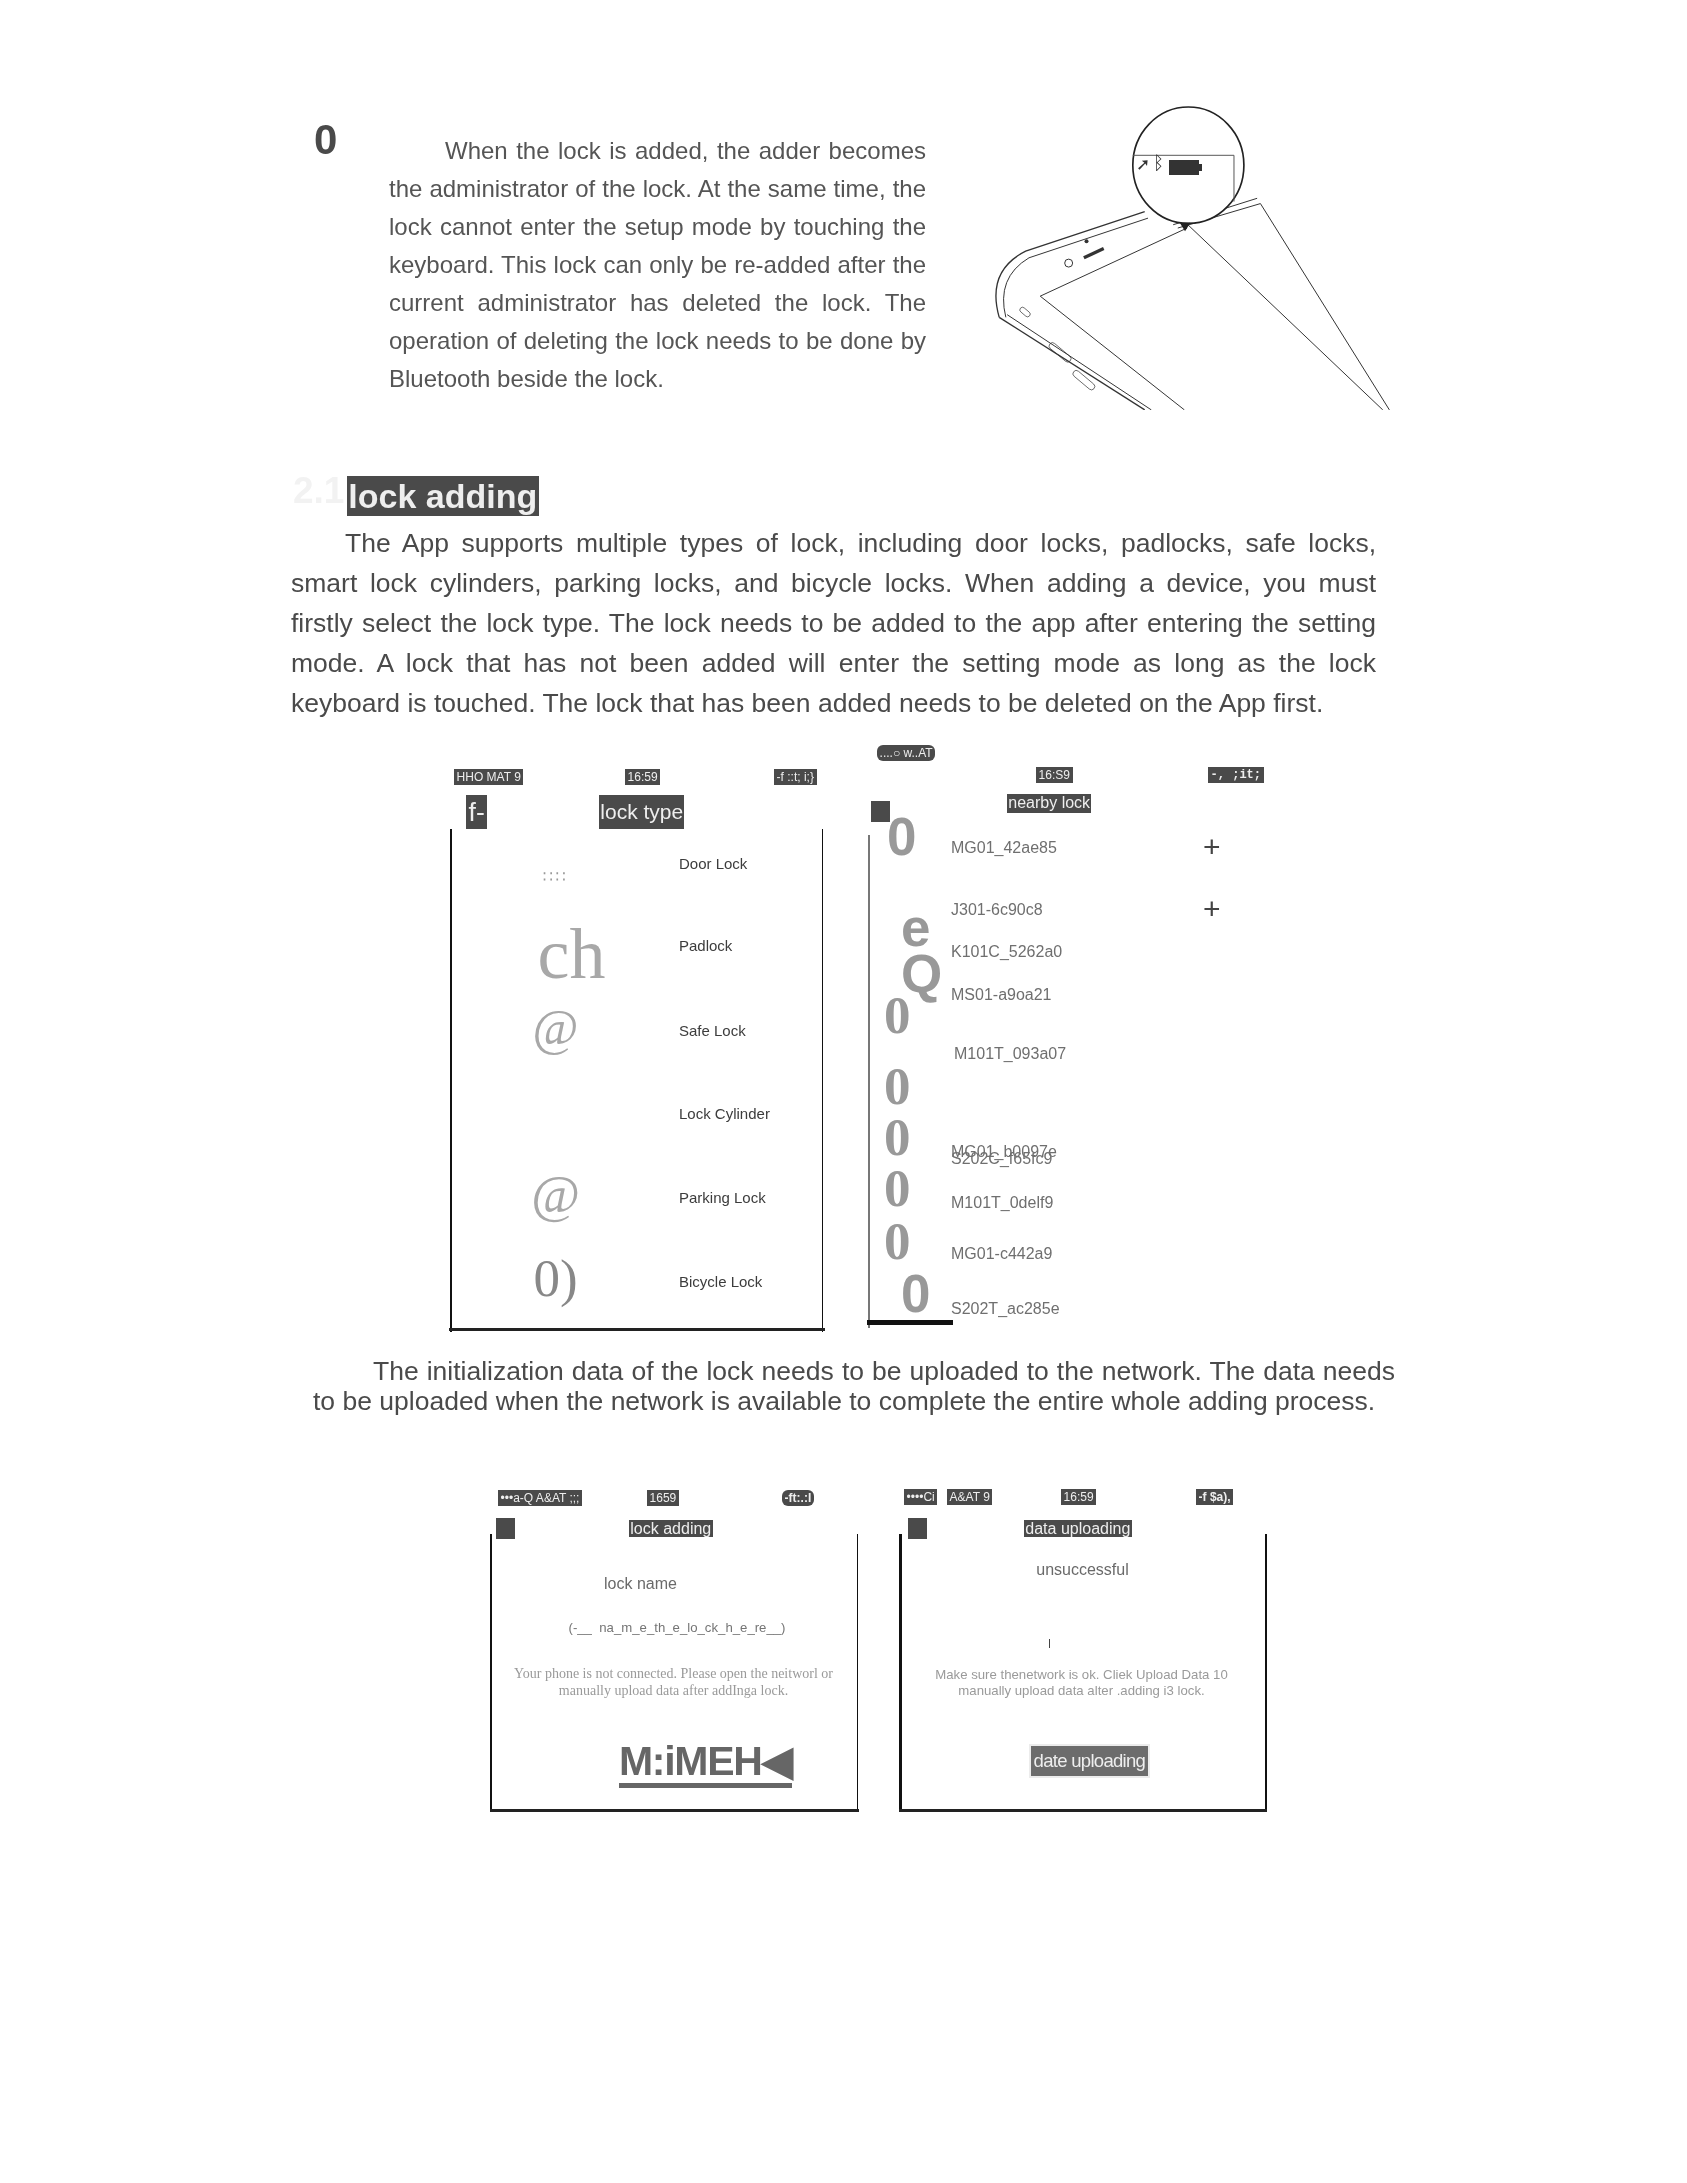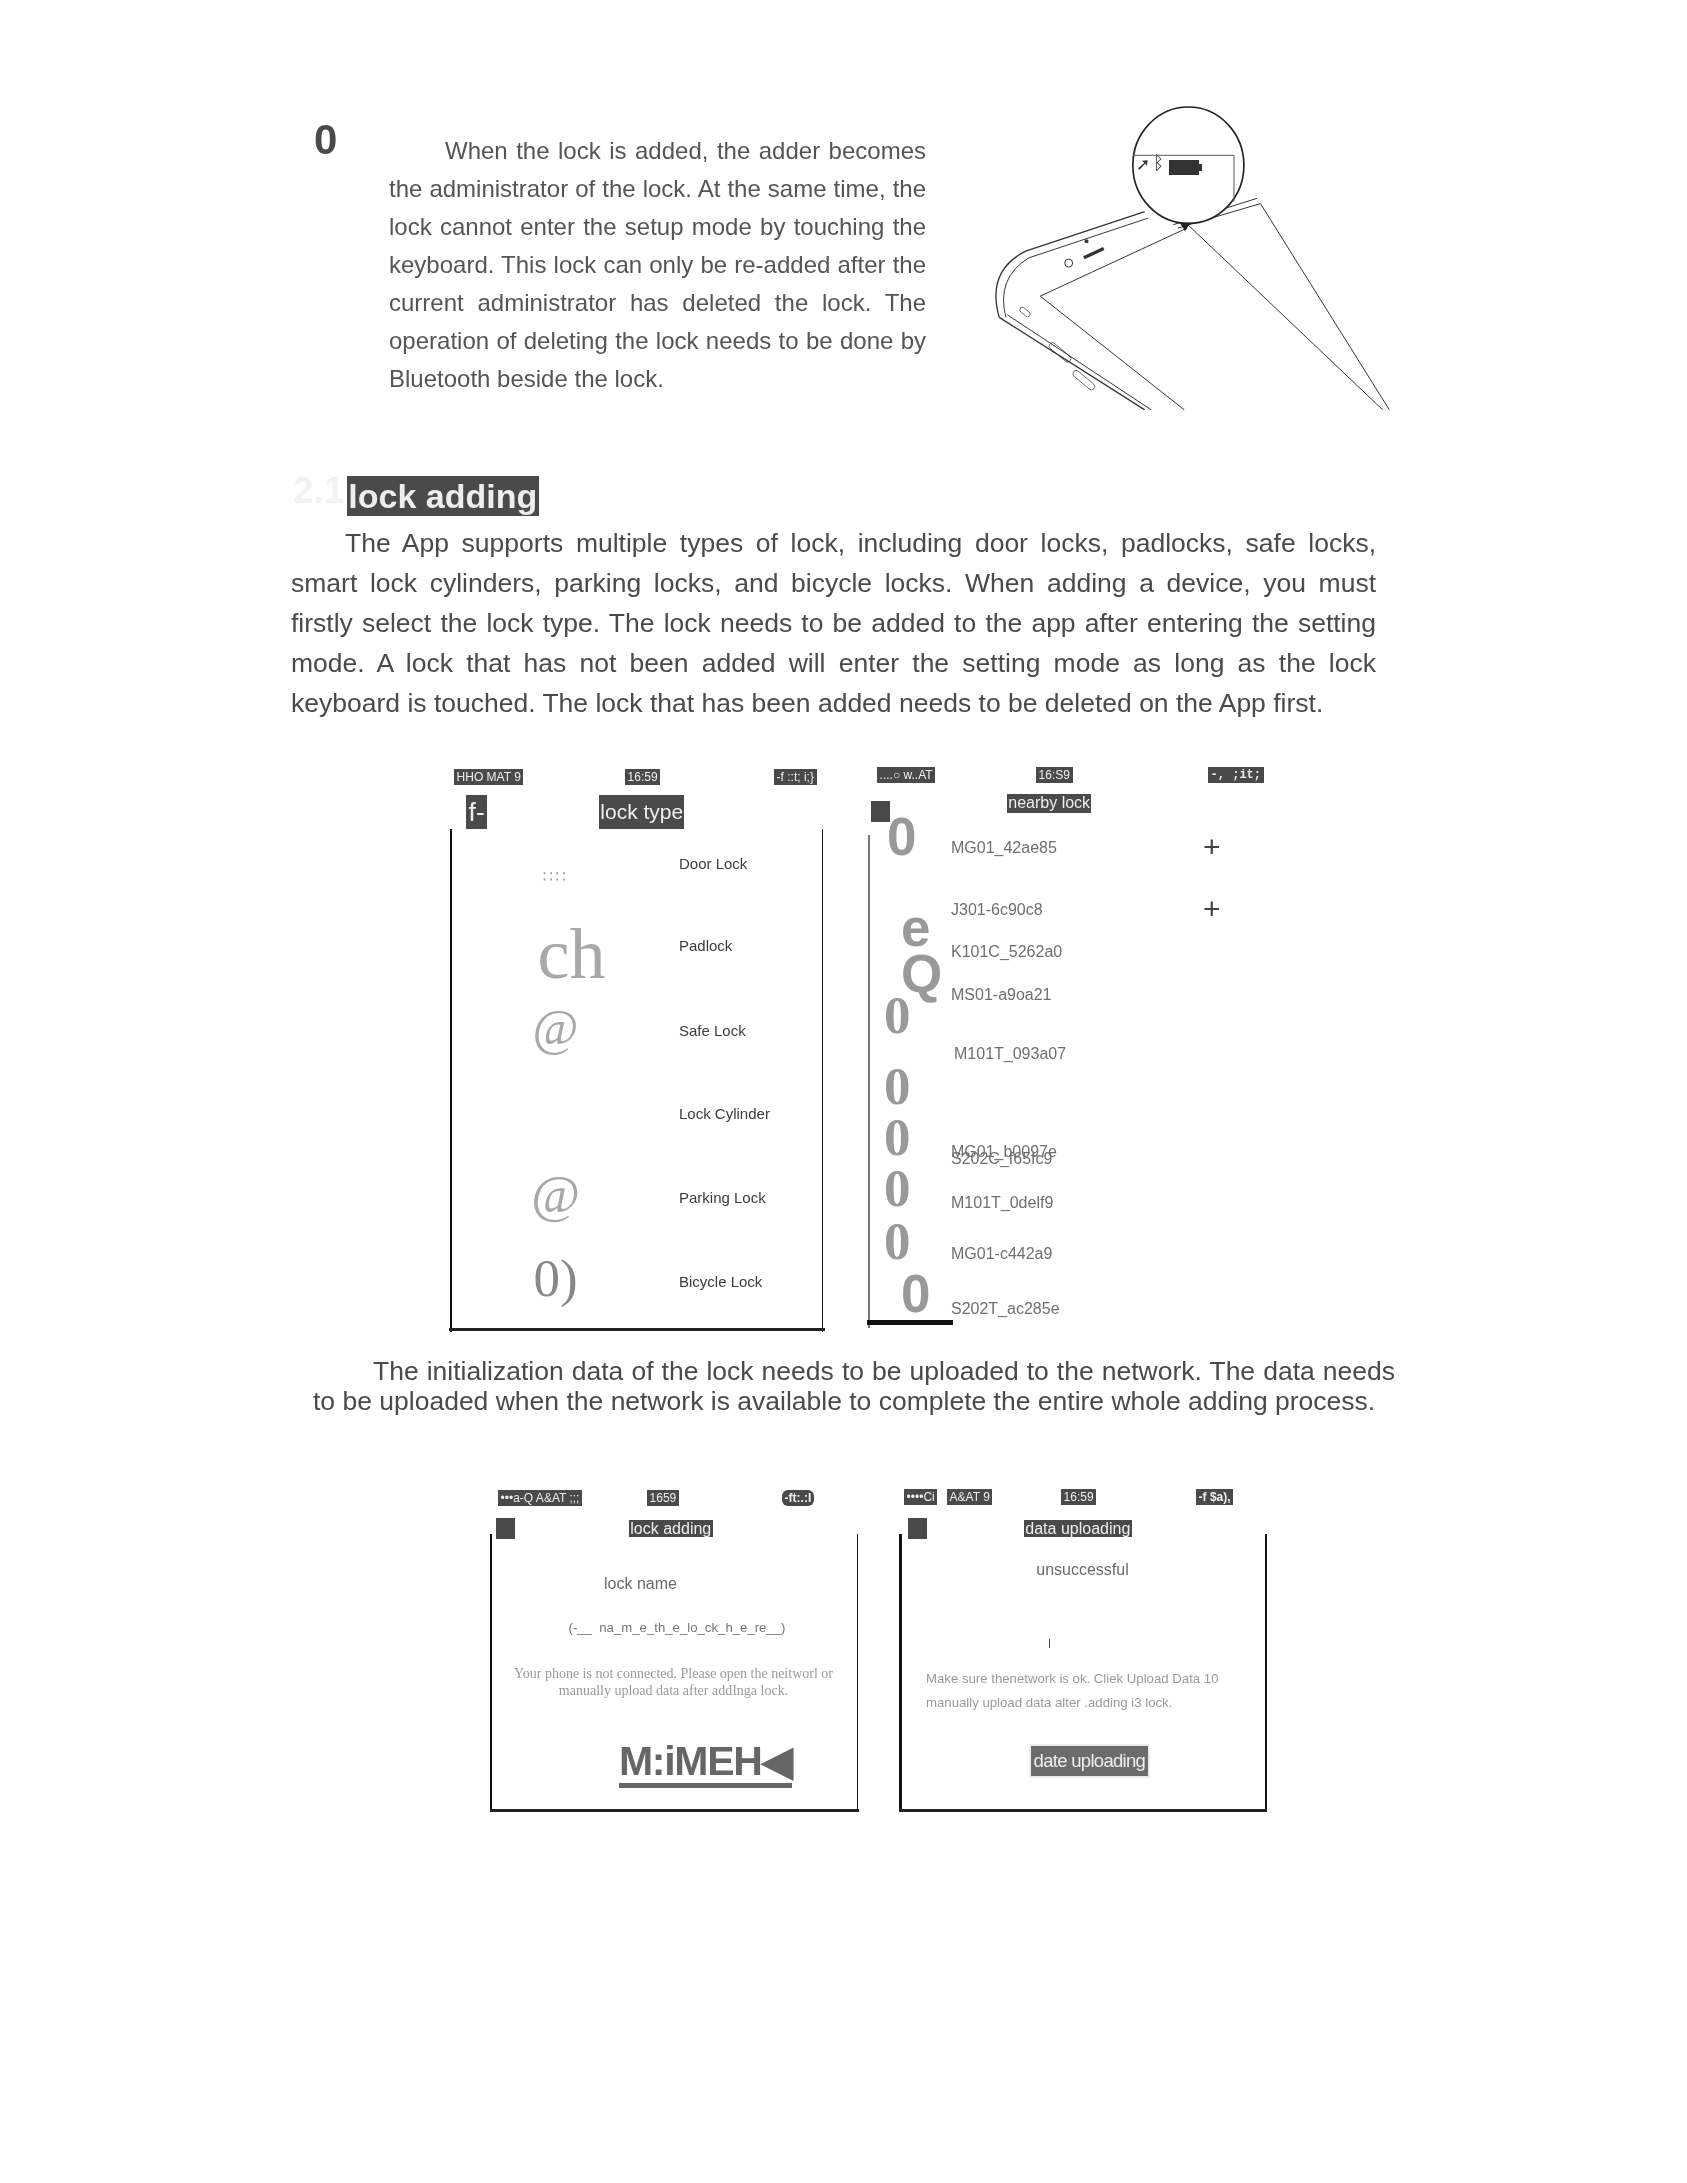--- a/index.html
+++ b/index.html
@@ -30,21 +30,21 @@
   .lt-icon { color:#a8a8a8; font-family:"Liberation Serif", serif; text-align:center; width:79px; }
 
   .nl-name { font-size:16px; color:#6f6f6f; }
   .nl-icon { color:#999; font-weight:bold; font-size:53px; line-height:53px; }
   .nl-plus { font-size:30px; color:#444; font-weight:200; }
 
   #upload-para { left:281px; top:1356px; width:1082px; font-size:26.5px; line-height:30px; color:#4a4a4a; text-align:justify;margin-left:32px; }
 
   .center-txt { text-align:center; }
   .hint { font-family:"Liberation Serif", serif; font-size:14px; line-height:16.5px; color:#9a9a9a; text-align:center; }
-  .hint2 { font-size:13.2px; line-height:24px; color:#9a9a9a; text-align:left; }
+  .hint2 { font-size:13.2px; line-height:16px; color:#9a9a9a; text-align:center; }
 </style>
 </head>
 <body>
 
 <div class="abs" id="bullet-zero">0</div>
 <div class="abs" id="note-para" style="text-indent:56px;">When the lock is added, the adder becomes the administrator of the lock. At the same time, the lock cannot enter the setup mode by touching the keyboard. This lock can only be re-added after the current administrator has deleted the lock. The operation of deleting the lock needs to be done by Bluetooth beside the lock.</div>
 
 <div class="abs" style="left:986px;top:99px;width:410px;height:311px;">
   <svg width="410" height="311" viewBox="0 0 620 470">
 
@@ -109,21 +109,21 @@
     <span class="abs lt-icon" style="left:0;top:0;font-size:53px;font-style:italic;">@</span>
     <span class="abs lt-label" style="left:163px;top:25px;">Parking Lock</span>
   </div>
   <div class="abs" style="left:516px;top:1248px;width:298px;height:79px;">
     <span class="abs lt-icon" style="left:0;top:0;font-size:53px;color:#888;">0)</span>
     <span class="abs lt-label" style="left:163px;top:25px;">Bicycle Lock</span>
   </div>
 </div>
 
 <div>
-  <span class="abs dark statusbar" style="left:877px;top:767px;">....○ w..AT</span>
+  <span class="abs dark statusbar" style="left:877px;top:745px;border-radius:6px;">....○ w..AT</span>
   <span class="abs dark statusbar" style="left:1036px;top:767px;">16:S9</span>
   <span class="abs dark statusbar" style="left:1208px;top:767px;font-weight:bold;font-family:'Liberation Mono',monospace;">-, ;it;</span>
   <div class="abs dark backbtn" style="left:871px;top:801px;"></div>
   <span class="abs dark navtitle" style="left:1007px;top:794px;font-size:16px;line-height:18.5px;">nearby lock</span>
   <div class="abs gline" style="left:868px;top:835px;height:493px;"></div>
   <div class="abs" style="left:867px;top:1320px;width:86px;height:5.3px;background:#111;"></div>
 
   <div id="nearby-list">
       <div class="abs" style="left: 880px; top: 832px; width: 370px; height: 37px;"></div>
       <span class="abs nl-icon" style="left: 887px; top: 810px;">0</span>

